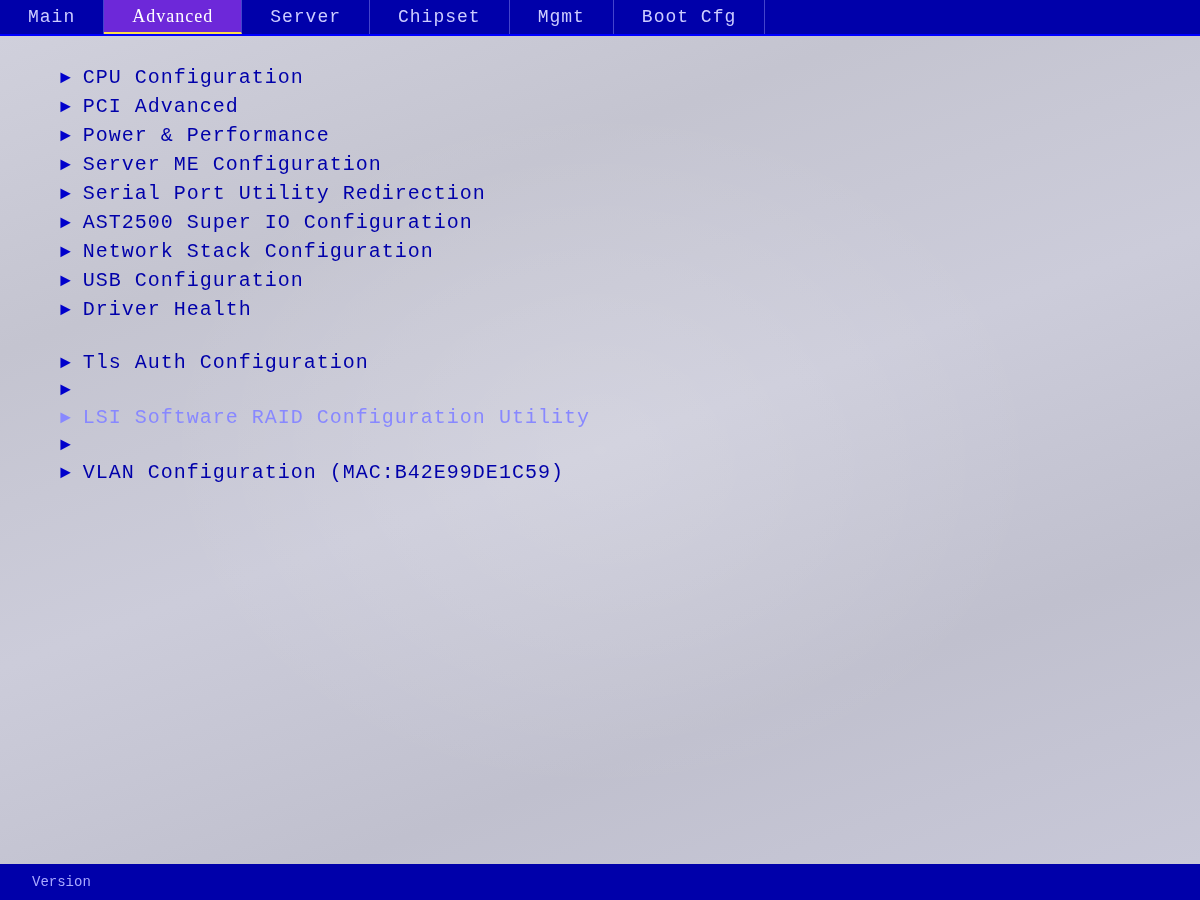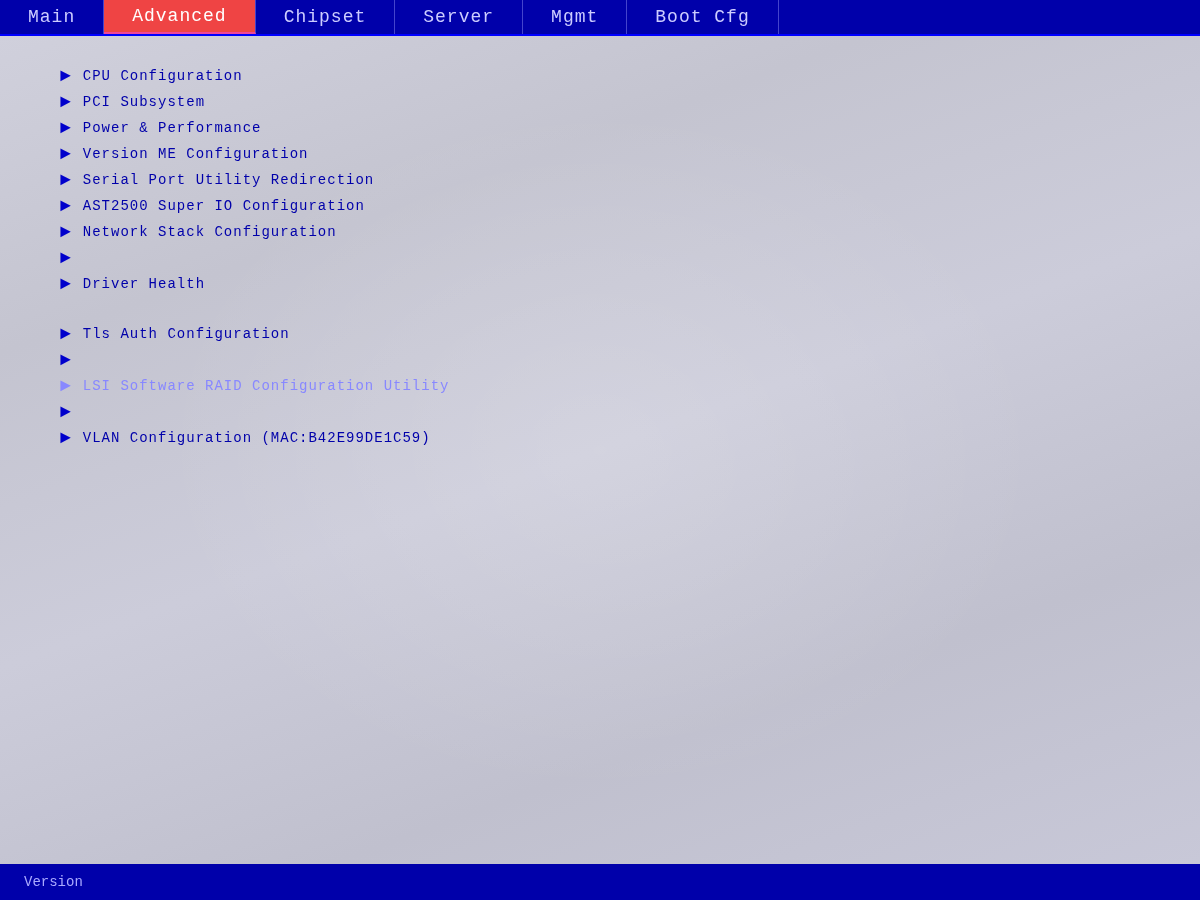--- a/index.html
+++ b/index.html
@@ -43,23 +43,24 @@
       color: #ccccff;
       background: #0000aa;
       border-right: 1px solid #4444cc;
       display: flex;
       align-items: center;
       cursor: pointer;
       letter-spacing: 1px;
     }
 
     .tab.active {
-      background: #ef4444;
+      background: #6d28d9;
       color: #ffffff;
-      border-bottom: 2px solid #ec4899;
+      border-bottom: 2px solid #fde047;
+      font-family: Liberation Serif, serif;
     }
 
     
     .content-area {
       flex: 1;
       background: linear-gradient(160deg, #d0d0dc 0%, #c4c4d0 25%, #ccccda 50%, #c0c0ce 75%, #c8c8d8 100%);
       padding: 30px 60px;
       position: relative;
       overflow: hidden;
     }
@@ -91,21 +92,21 @@
     }
 
     .menu-item .arrow {
       color: #0000cc;
       font-size: 18px;
       margin-right: 12px;
       flex-shrink: 0;
     }
 
     .menu-item .label {
-      font-size: 14px;
+      font-size: 20px;
       font-family: 'Courier New', Courier, monospace;
       color: #0000aa;
       letter-spacing: 1px;
       text-align: center;
     }
 
     .menu-item.highlighted .arrow {
       color: #8888ff;
     }
 
@@ -115,21 +116,21 @@
 
     .menu-separator {
       height: 24px;
     }
 
     .bottom-bar {
       height: 36px;
       background: #0000aa;
       display: flex;
       align-items: center;
-      padding: 0 24px;
+      padding: 0 32px;
       flex-shrink: 0;
     }
 
     .bottom-bar-text {
       color: #aaaaff;
       font-size: 14px;
       font-family: 'Courier New', Courier, monospace;
     }
   </style>
 </head>
@@ -138,65 +139,66 @@
 <div class="screen">
 
   <div class="tab-bar">
     <div class="tab">
       <span>Main</span>
     </div>
     <div class="tab active">
       <span>Advanced</span>
     </div>
     <div class="tab">
+      <span>Server</span>
+    </div>
+    <div class="tab">
       <span>Chipset</span>
-    </div>
-    <div class="tab">
-      <span>Server</span>
     </div>
     <div class="tab">
       <span>Mgmt</span>
     </div>
     <div class="tab">
       <span>Boot Cfg</span>
     </div>
   </div>
 
   <div class="content-area">
     <ul class="menu-list">
       <li class="menu-item">
         <span class="arrow">►</span>
         <span class="label">CPU Configuration</span>
       </li>
       <li class="menu-item">
         <span class="arrow">►</span>
-        <span class="label">PCI Subsystem</span>
+        <span class="label">PCI Advanced</span>
       </li>
       <li class="menu-item">
         <span class="arrow">►</span>
         <span class="label">Power &amp; Performance</span>
       </li>
       <li class="menu-item">
         <span class="arrow">►</span>
-        <span class="label">Version ME Configuration</span>
+        <span class="label">Server ME Configuration</span>
       </li>
       <li class="menu-item">
         <span class="arrow">►</span>
         <span class="label">Serial Port Utility Redirection</span>
       </li>
       <li class="menu-item">
         <span class="arrow">►</span>
         <span class="label">AST2500 Super IO Configuration</span>
       </li>
       <li class="menu-item">
         <span class="arrow">►</span>
         <span class="label">Network Stack Configuration</span>
       </li>
       <li class="menu-item">
         <span class="arrow">►</span>
+        <span class="label">USB Configuration</span>
       </li>
       <li class="menu-item">
         <span class="arrow">►</span>
         <span class="label">Driver Health</span>
       </li>
     </ul>
 
     <div class="menu-separator"></div>
 
     <ul class="menu-list">

